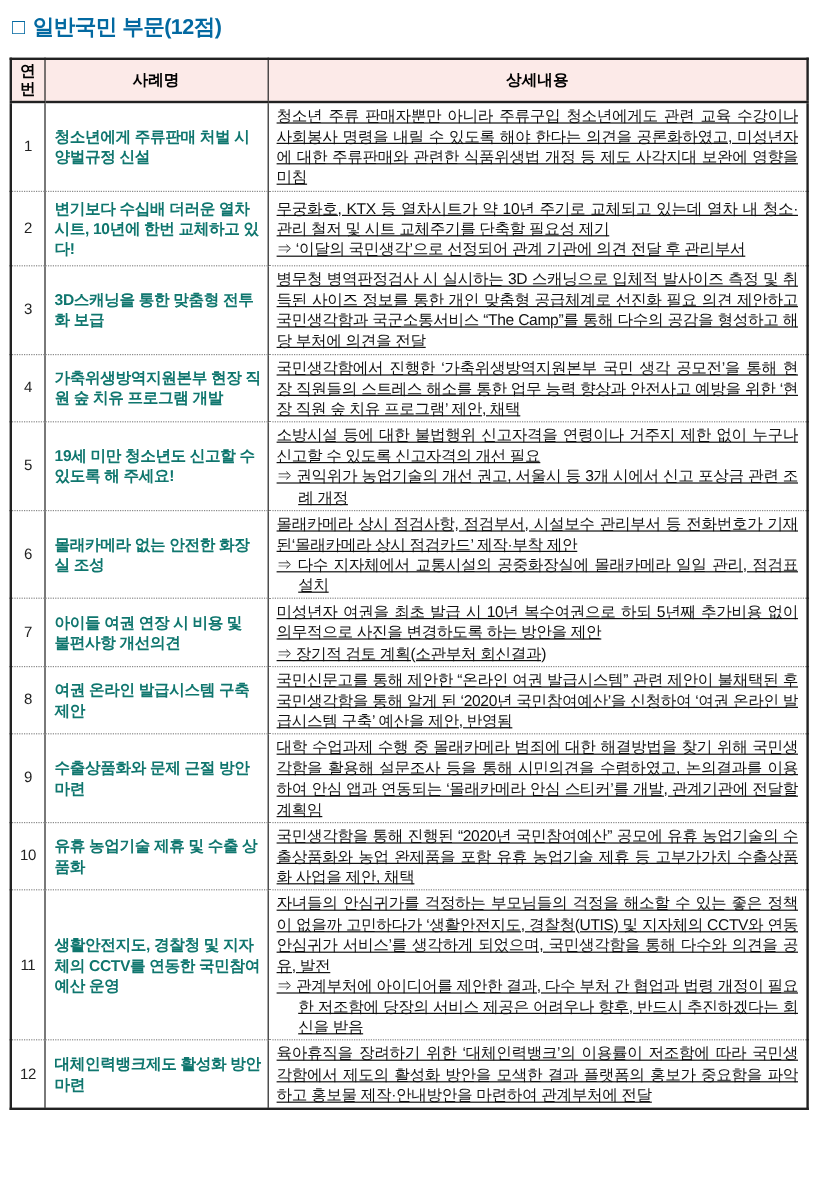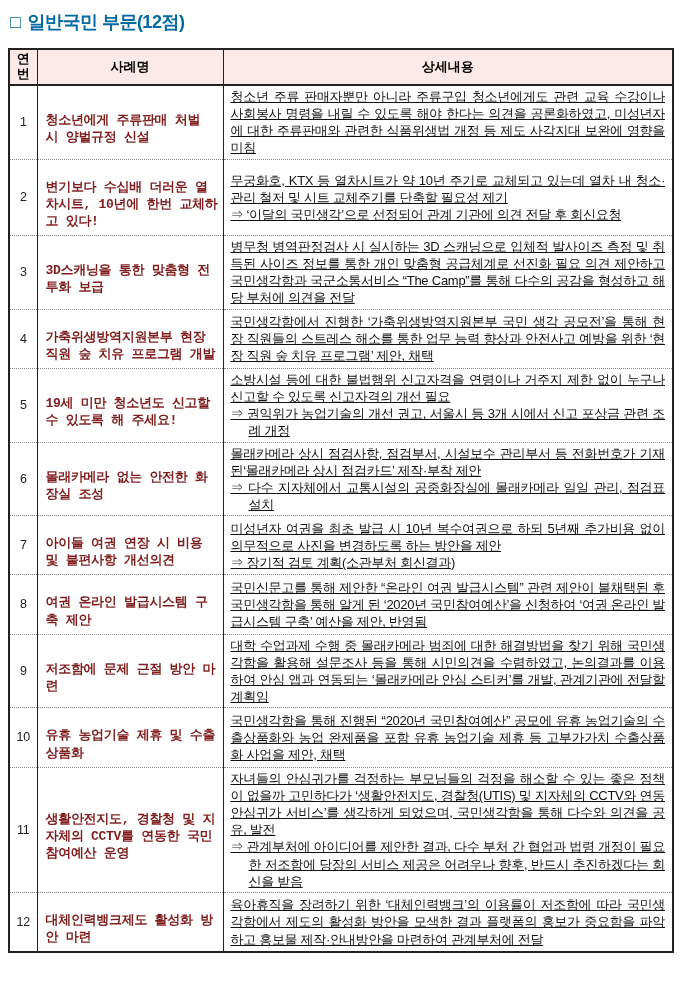--- a/index.html
+++ b/index.html
@@ -52,23 +52,22 @@
     letter-spacing: -0.3px;
   }
   tbody tr + tr td { border-top: 1px dotted #888888; }
   td.cell-no {
     text-align: center;
     font-size: 12.5px;
     color: #222222;
   }
   td.cell-name {
     font-weight: bold;
-    padding: 19px 5px 5px 8px;
-    color: #7f1d1d;
-    font-family: Liberation Mono, monospace;
+    padding: 5px 5px 5px 8px;
+    color: #0f766e;
   }
   td.cell-detail {
     padding: 2px 7px;
     text-align: justify;
     text-decoration: underline;
   }
   .detail-arrow {
     padding-left: 18px;
     text-indent: -18px;
   }
@@ -101,21 +100,21 @@
       <td class="cell-detail">
         <div class="detail-body">청소년 주류 판매자뿐만 아니라 주류구입 청소년에게도 관련 교육 수강이나 사회봉사 명령을 내릴 수 있도록 해야 한다는 의견을 공론화하였고, 미성년자에 대한 주류판매와 관련한 식품위생법 개정 등 제도 사각지대 보완에 영향을 미침</div>
 
       </td>
     </tr>
     <tr>
       <td class="cell-no">2</td>
       <td class="cell-name">변기보다 수십배 더러운 열차시트, 10년에 한번 교체하고 있다!</td>
       <td class="cell-detail">
         <div class="detail-body">무궁화호, KTX 등 열차시트가 약 10년 주기로 교체되고 있는데 열차 내 청소·관리 철저 및 시트 교체주기를 단축할 필요성 제기</div>
-        <div class="detail-arrow">⇒ ‘이달의 국민생각’으로 선정되어 관계 기관에 의견 전달 후 회신요청</div>
+        <div class="detail-arrow">⇒ ‘이달의 국민생각’으로 선정되어 관계 기관에 의견 전달 후 관리부서</div>
       </td>
     </tr>
     <tr>
       <td class="cell-no">3</td>
       <td class="cell-name">3D스캐닝을 통한 맞춤형 전투화 보급</td>
       <td class="cell-detail">
         <div class="detail-body">병무청 병역판정검사 시 실시하는 3D 스캐닝으로 입체적 발사이즈 측정 및 취득된 사이즈 정보를 통한 개인 맞춤형 공급체계로 선진화 필요 의견 제안하고 국민생각함과 국군소통서비스 “The Camp”를 통해 다수의 공감을 형성하고 해당 부처에 의견을 전달</div>
 
       </td>
     </tr>
@@ -154,21 +153,21 @@
     <tr>
       <td class="cell-no">8</td>
       <td class="cell-name">여권 온라인 발급시스템 구축 제안</td>
       <td class="cell-detail">
         <div class="detail-body">국민신문고를 통해 제안한 “온라인 여권 발급시스템” 관련 제안이 불채택된 후 국민생각함을 통해 알게 된 ‘2020년 국민참여예산’을 신청하여 ‘여권 온라인 발급시스템 구축’ 예산을 제안, 반영됨</div>
 
       </td>
     </tr>
     <tr>
       <td class="cell-no">9</td>
-      <td class="cell-name">저조함에 문제 근절 방안 마련</td>
+      <td class="cell-name">수출상품화와 문제 근절 방안 마련</td>
       <td class="cell-detail">
         <div class="detail-body">대학 수업과제 수행 중 몰래카메라 범죄에 대한 해결방법을 찾기 위해 국민생각함을 활용해 설문조사 등을 통해 시민의견을 수렴하였고, 논의결과를 이용하여 안심 앱과 연동되는 ‘몰래카메라 안심 스티커’를 개발, 관계기관에 전달할 계획임</div>
 
       </td>
     </tr>
     <tr>
       <td class="cell-no">10</td>
       <td class="cell-name">유휴 농업기술 제휴 및 수출 상품화</td>
       <td class="cell-detail">
         <div class="detail-body">국민생각함을 통해 진행된 “2020년 국민참여예산” 공모에 유휴 농업기술의 수출상품화와 농업 완제품을 포함 유휴 농업기술 제휴 등 고부가가치 수출상품화 사업을 제안, 채택</div>

